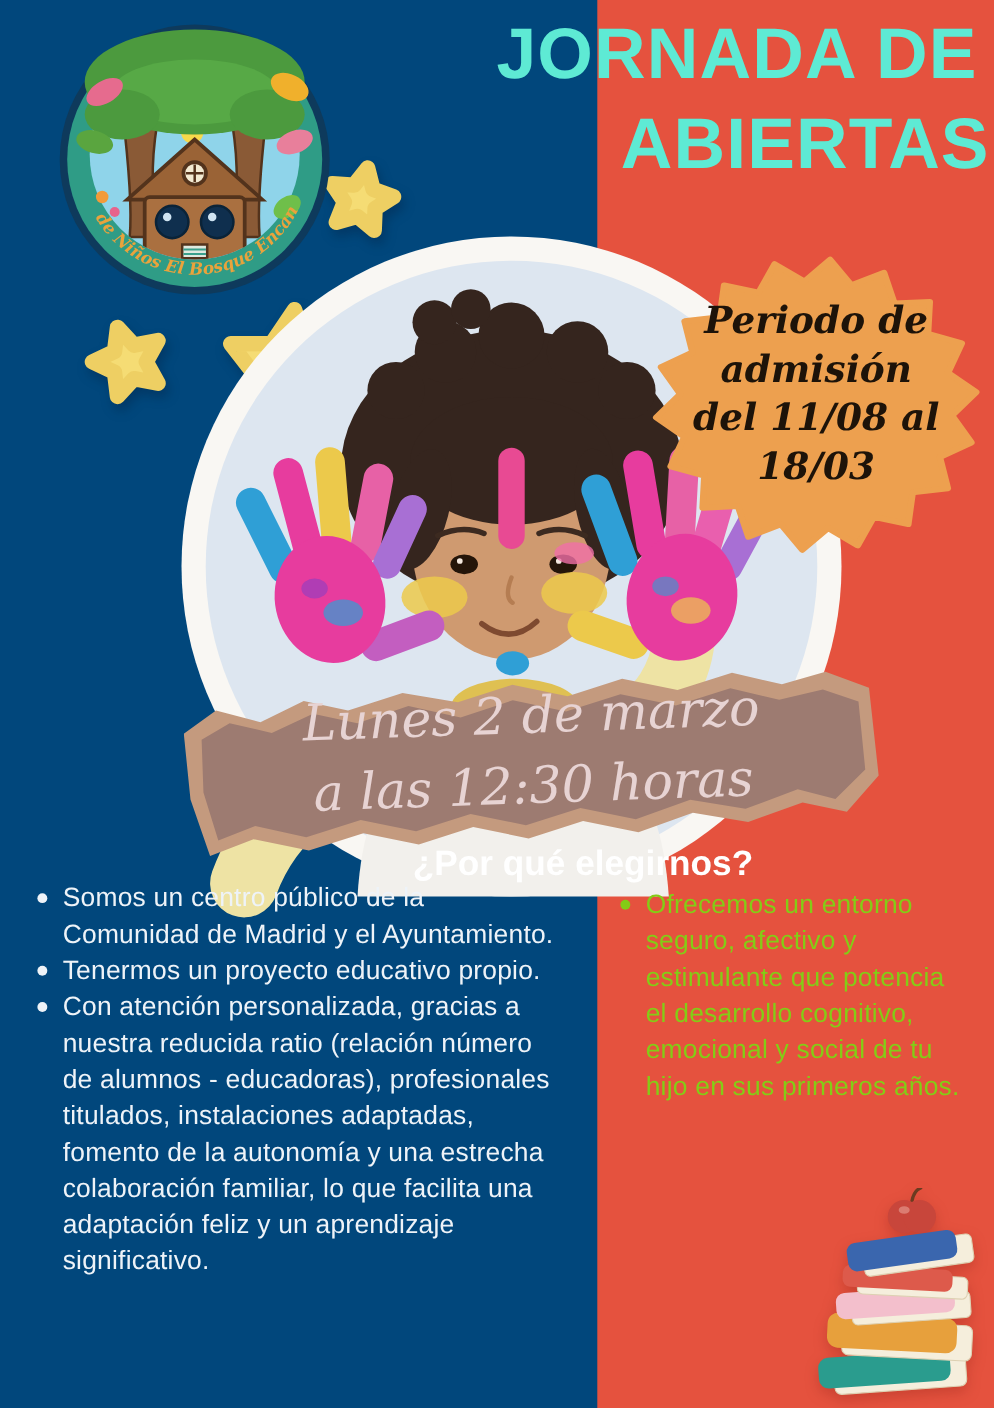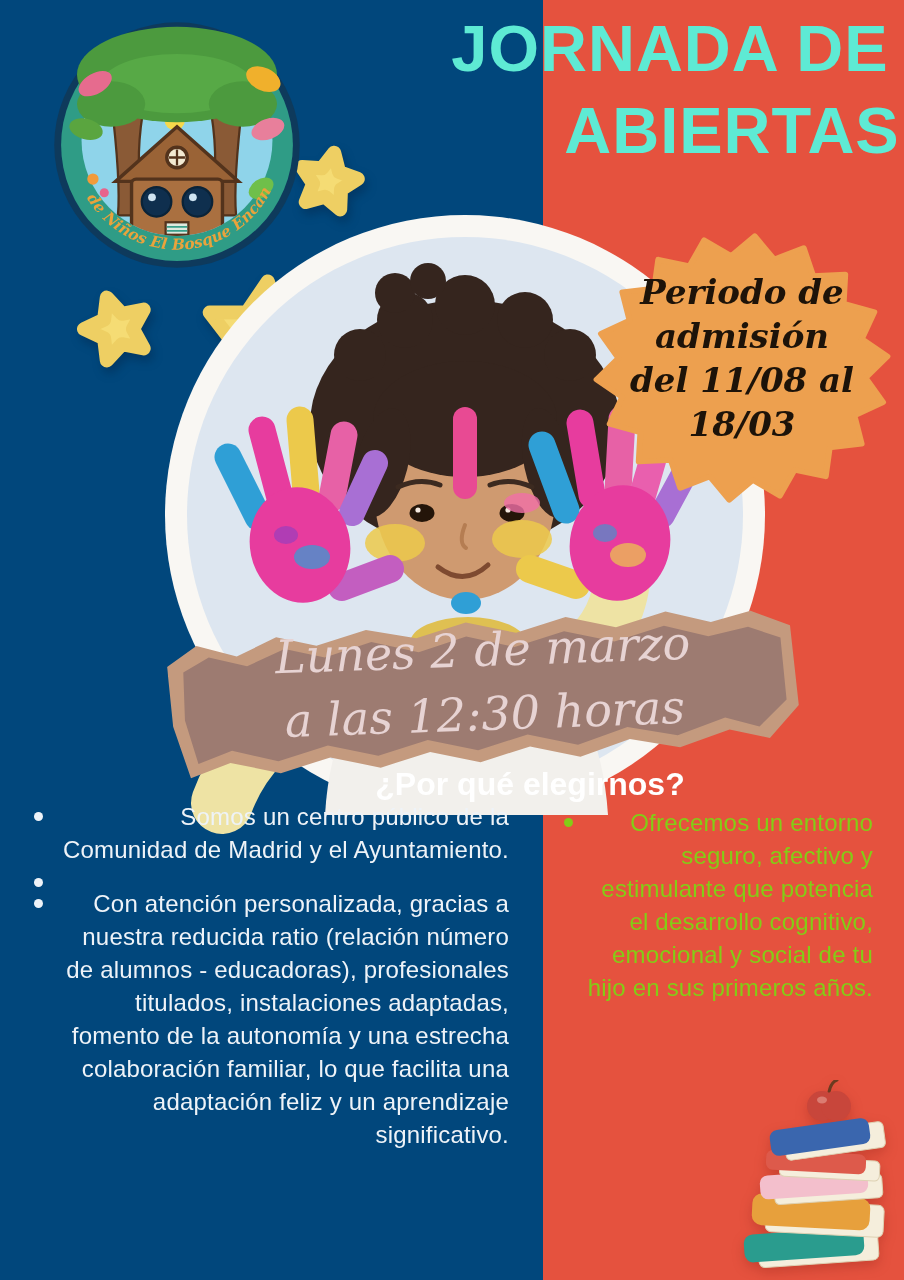--- a/index.html
+++ b/index.html
@@ -36,21 +36,21 @@
   
   .banner{position:absolute;left:168px;top:596px;width:632px;height:184px;transform:rotate(-2deg);}
   .banner svg{position:absolute;left:0;top:0;}
   .banner-text{position:absolute;left:0;top:22px;width:100%;text-align:center;
     font-family:"DejaVu Serif",serif;font-style:italic;
     font-size:46px;line-height:64px;color:#e7d3d3;}
 
   
   .why-heading{position:absolute;left:300px;top:754px;width:460px;text-align:center;
     color:#ffffff;font-weight:800;font-size:32px;margin-top:12px;}
-  .bullets{position:absolute;color:#eef3f8;font-size:24px;line-height:33px;letter-spacing:.2px;text-align:right;}
+  .bullets{position:absolute;color:#eef3f8;font-size:24px;line-height:33px;letter-spacing:.2px;}
   .bullets-left{left:26px;top:800px;width:516px;}
   .bullets-right{left:556px;top:806px;width:334px;color:#84cc16;}
   .bullet{display:flex;align-items:flex-start;}
   .bullet .dot{flex:0 0 9px;width:9px;height:9px;border-radius:50%;background:currentColor;
     margin:12px 14px 0 8px;}
   .bullets-left .bullet .bullet-text{max-width:452px;}
   .bullets-right .bullet .bullet-text{max-width:286px;}
 
   
   .books{position:absolute;left:726px;top:1080px;width:180px;height:200px;
@@ -218,20 +218,21 @@
 
   <div class="why-heading">¿Por qué elegirnos?</div>
 
   <div class="bullets bullets-left">
     <div class="bullet">
       <span class="dot"></span>
       <span class="bullet-text">Somos un centro público de la Comunidad de Madrid y el Ayuntamiento.</span>
     </div>
     <div class="bullet">
       <span class="dot"></span>
+      <span class="bullet-text">Tenermos un proyecto educativo propio.</span>
     </div>
     <div class="bullet">
       <span class="dot"></span>
       <span class="bullet-text">Con atención personalizada, gracias a nuestra reducida ratio (relación número de alumnos - educadoras), profesionales titulados, instalaciones adaptadas, fomento de la autonomía y una estrecha colaboración familiar, lo que facilita una adaptación feliz y un aprendizaje significativo.</span>
     </div>
   </div>
 
   <div class="bullets bullets-right">
     <div class="bullet">
       <span class="dot"></span>

